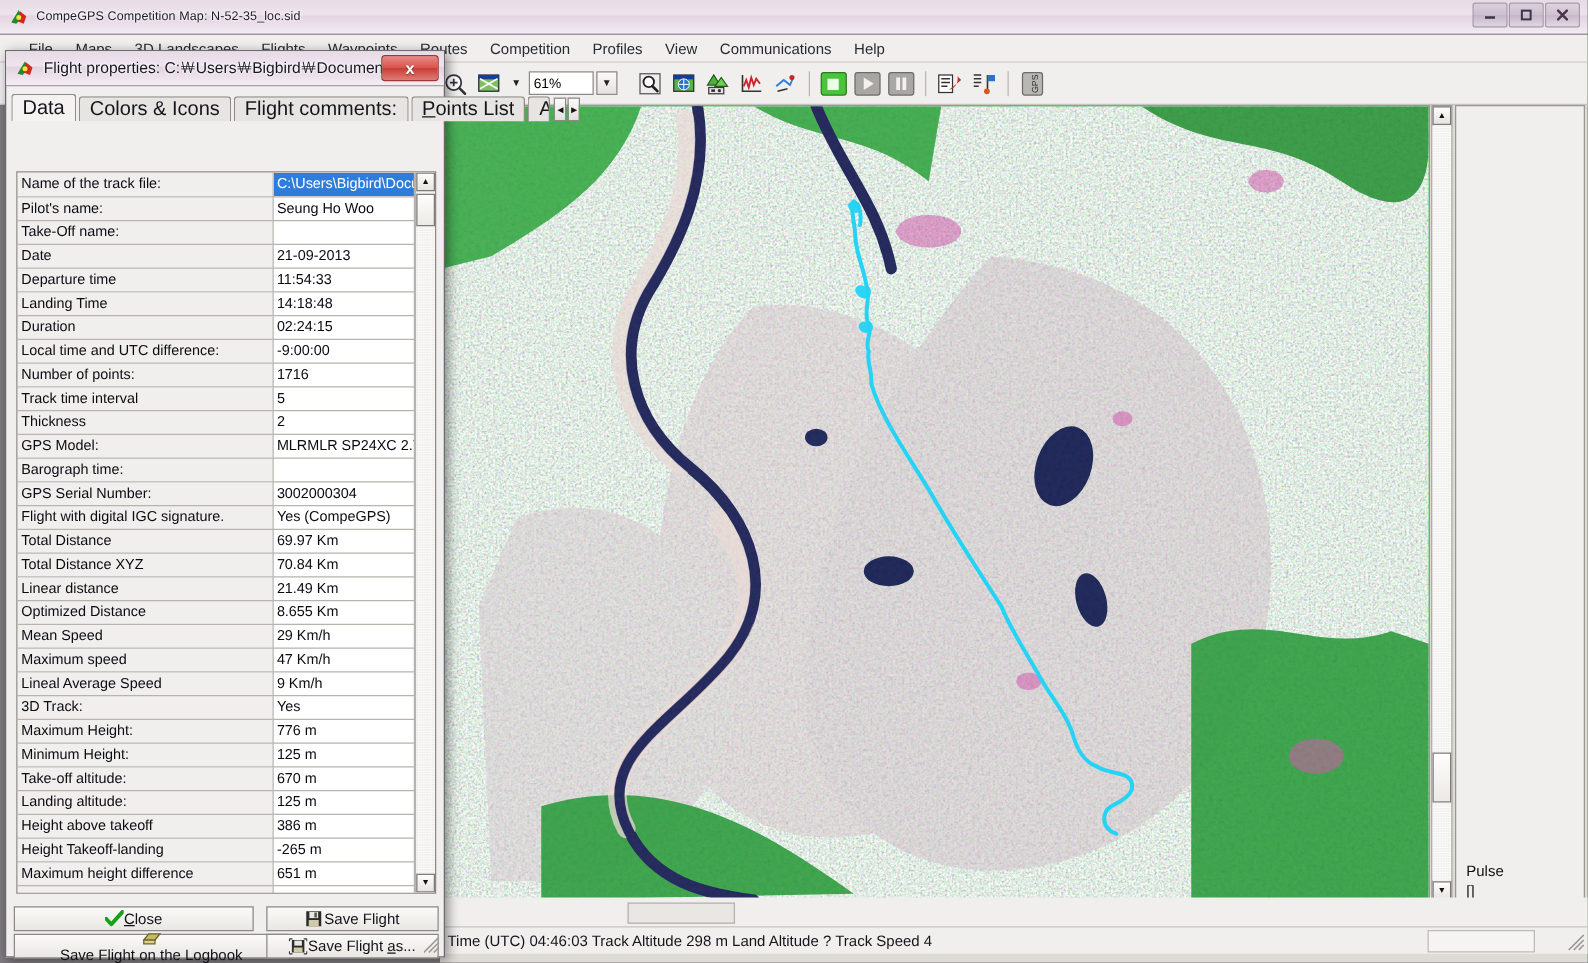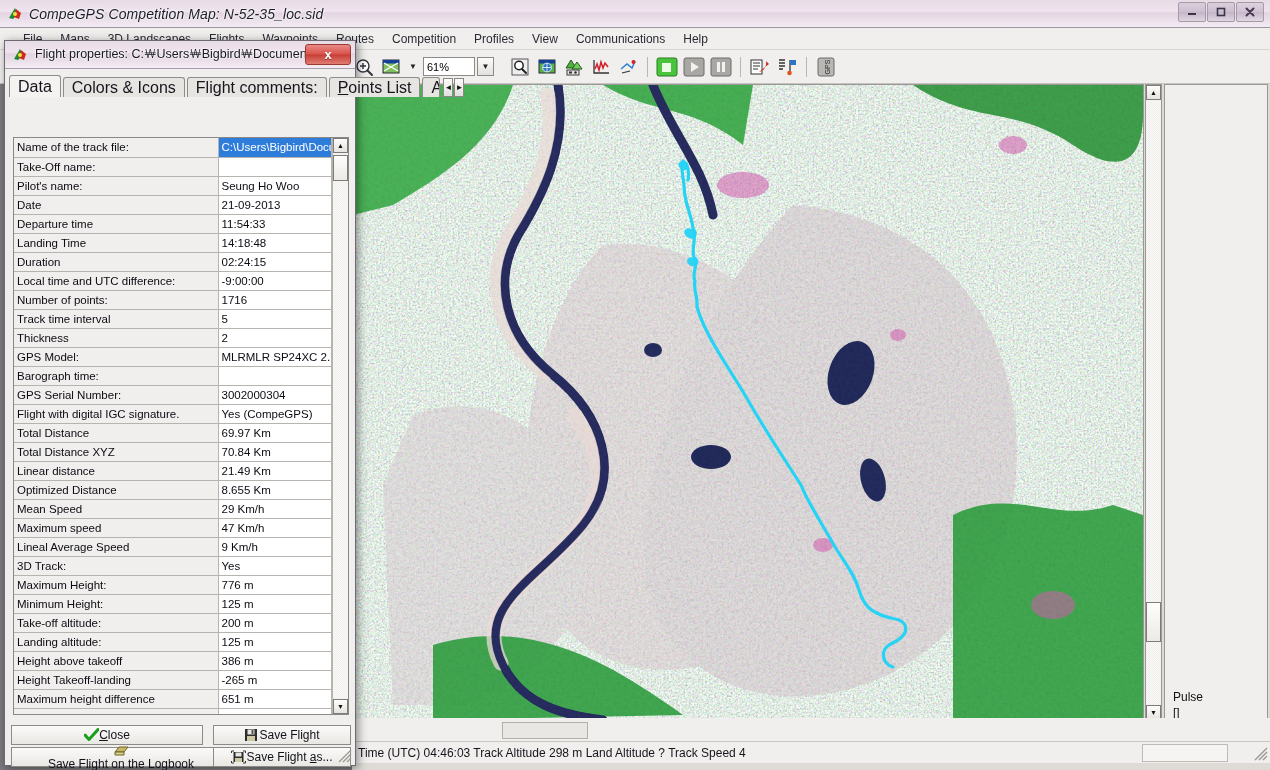--- a/index.html
+++ b/index.html
@@ -26,24 +26,23 @@
     width: 1270px; height: 28px;
     background: linear-gradient(to bottom,#e7dbe6 0%, #efe4ee 42%, #e3d4e2 48%, #f3ecf3 100%);
     border-bottom: 1px solid #9e93a0;
     display: flex; align-items: center;
   }
   #main-titlebar .tb-icon {
     width: 16px; height: 16px; margin-left: 7px; margin-right: 6px;
     position: relative; flex: none;
   }
   #main-titlebar .title-text {
-    font-size: 14px; color: #1c1c2a; letter-spacing: .1px;
+    font-size: 10px; color: #1c1c2a; letter-spacing: .1px;
     text-shadow: 0 0 3px #fff, 0 0 2px #fff;
     white-space: nowrap;
-    font-style: italic;
   }
   .win-btns {
     position: absolute; right: 6px; top: 2px;
     display: flex; gap: 1px;
   }
   .win-btn {
     width: 28px; height: 20px;
     background: linear-gradient(to bottom,#d9cfdb,#cdbfd0 50%,#c4b5c7 51%,#e0d6e2);
     border: 1px solid #a79aa9;
     border-radius: 2px;
@@ -598,28 +597,28 @@
 
   <div id="grid-wrap">
     <div id="grid-scroll-area">
       <table class="props">
         <tbody id="props-body">
             <tr class="sel">
               <td class="k">Name of the track file:</td>
               <td class="v">C:\Users\Bigbird\Docu</td>
             </tr>
             <tr>
+              <td class="k">Pilot's name:</td>
+              <td class="v">Seung Ho Woo</td>
+            </tr>
+            <tr>
               <td class="k">Take-Off name:</td>
               <td class="v"></td>
             </tr>
             <tr>
-              <td class="k">Pilot's name:</td>
-              <td class="v">Seung Ho Woo</td>
-            </tr>
-            <tr>
               <td class="k">Date</td>
               <td class="v">21-09-2013</td>
             </tr>
             <tr>
               <td class="k">Departure time</td>
               <td class="v">11:54:33</td>
             </tr>
             <tr>
               <td class="k">Landing Time</td>
               <td class="v">14:18:48</td>
@@ -695,21 +694,21 @@
             <tr>
               <td class="k">Maximum Height:</td>
               <td class="v">776 m</td>
             </tr>
             <tr>
               <td class="k">Minimum Height:</td>
               <td class="v">125 m</td>
             </tr>
             <tr>
               <td class="k">Take-off altitude:</td>
-              <td class="v">200 m</td>
+              <td class="v">670 m</td>
             </tr>
             <tr>
               <td class="k">Landing altitude:</td>
               <td class="v">125 m</td>
             </tr>
             <tr>
               <td class="k">Height above takeoff</td>
               <td class="v">386 m</td>
             </tr>
             <tr>

